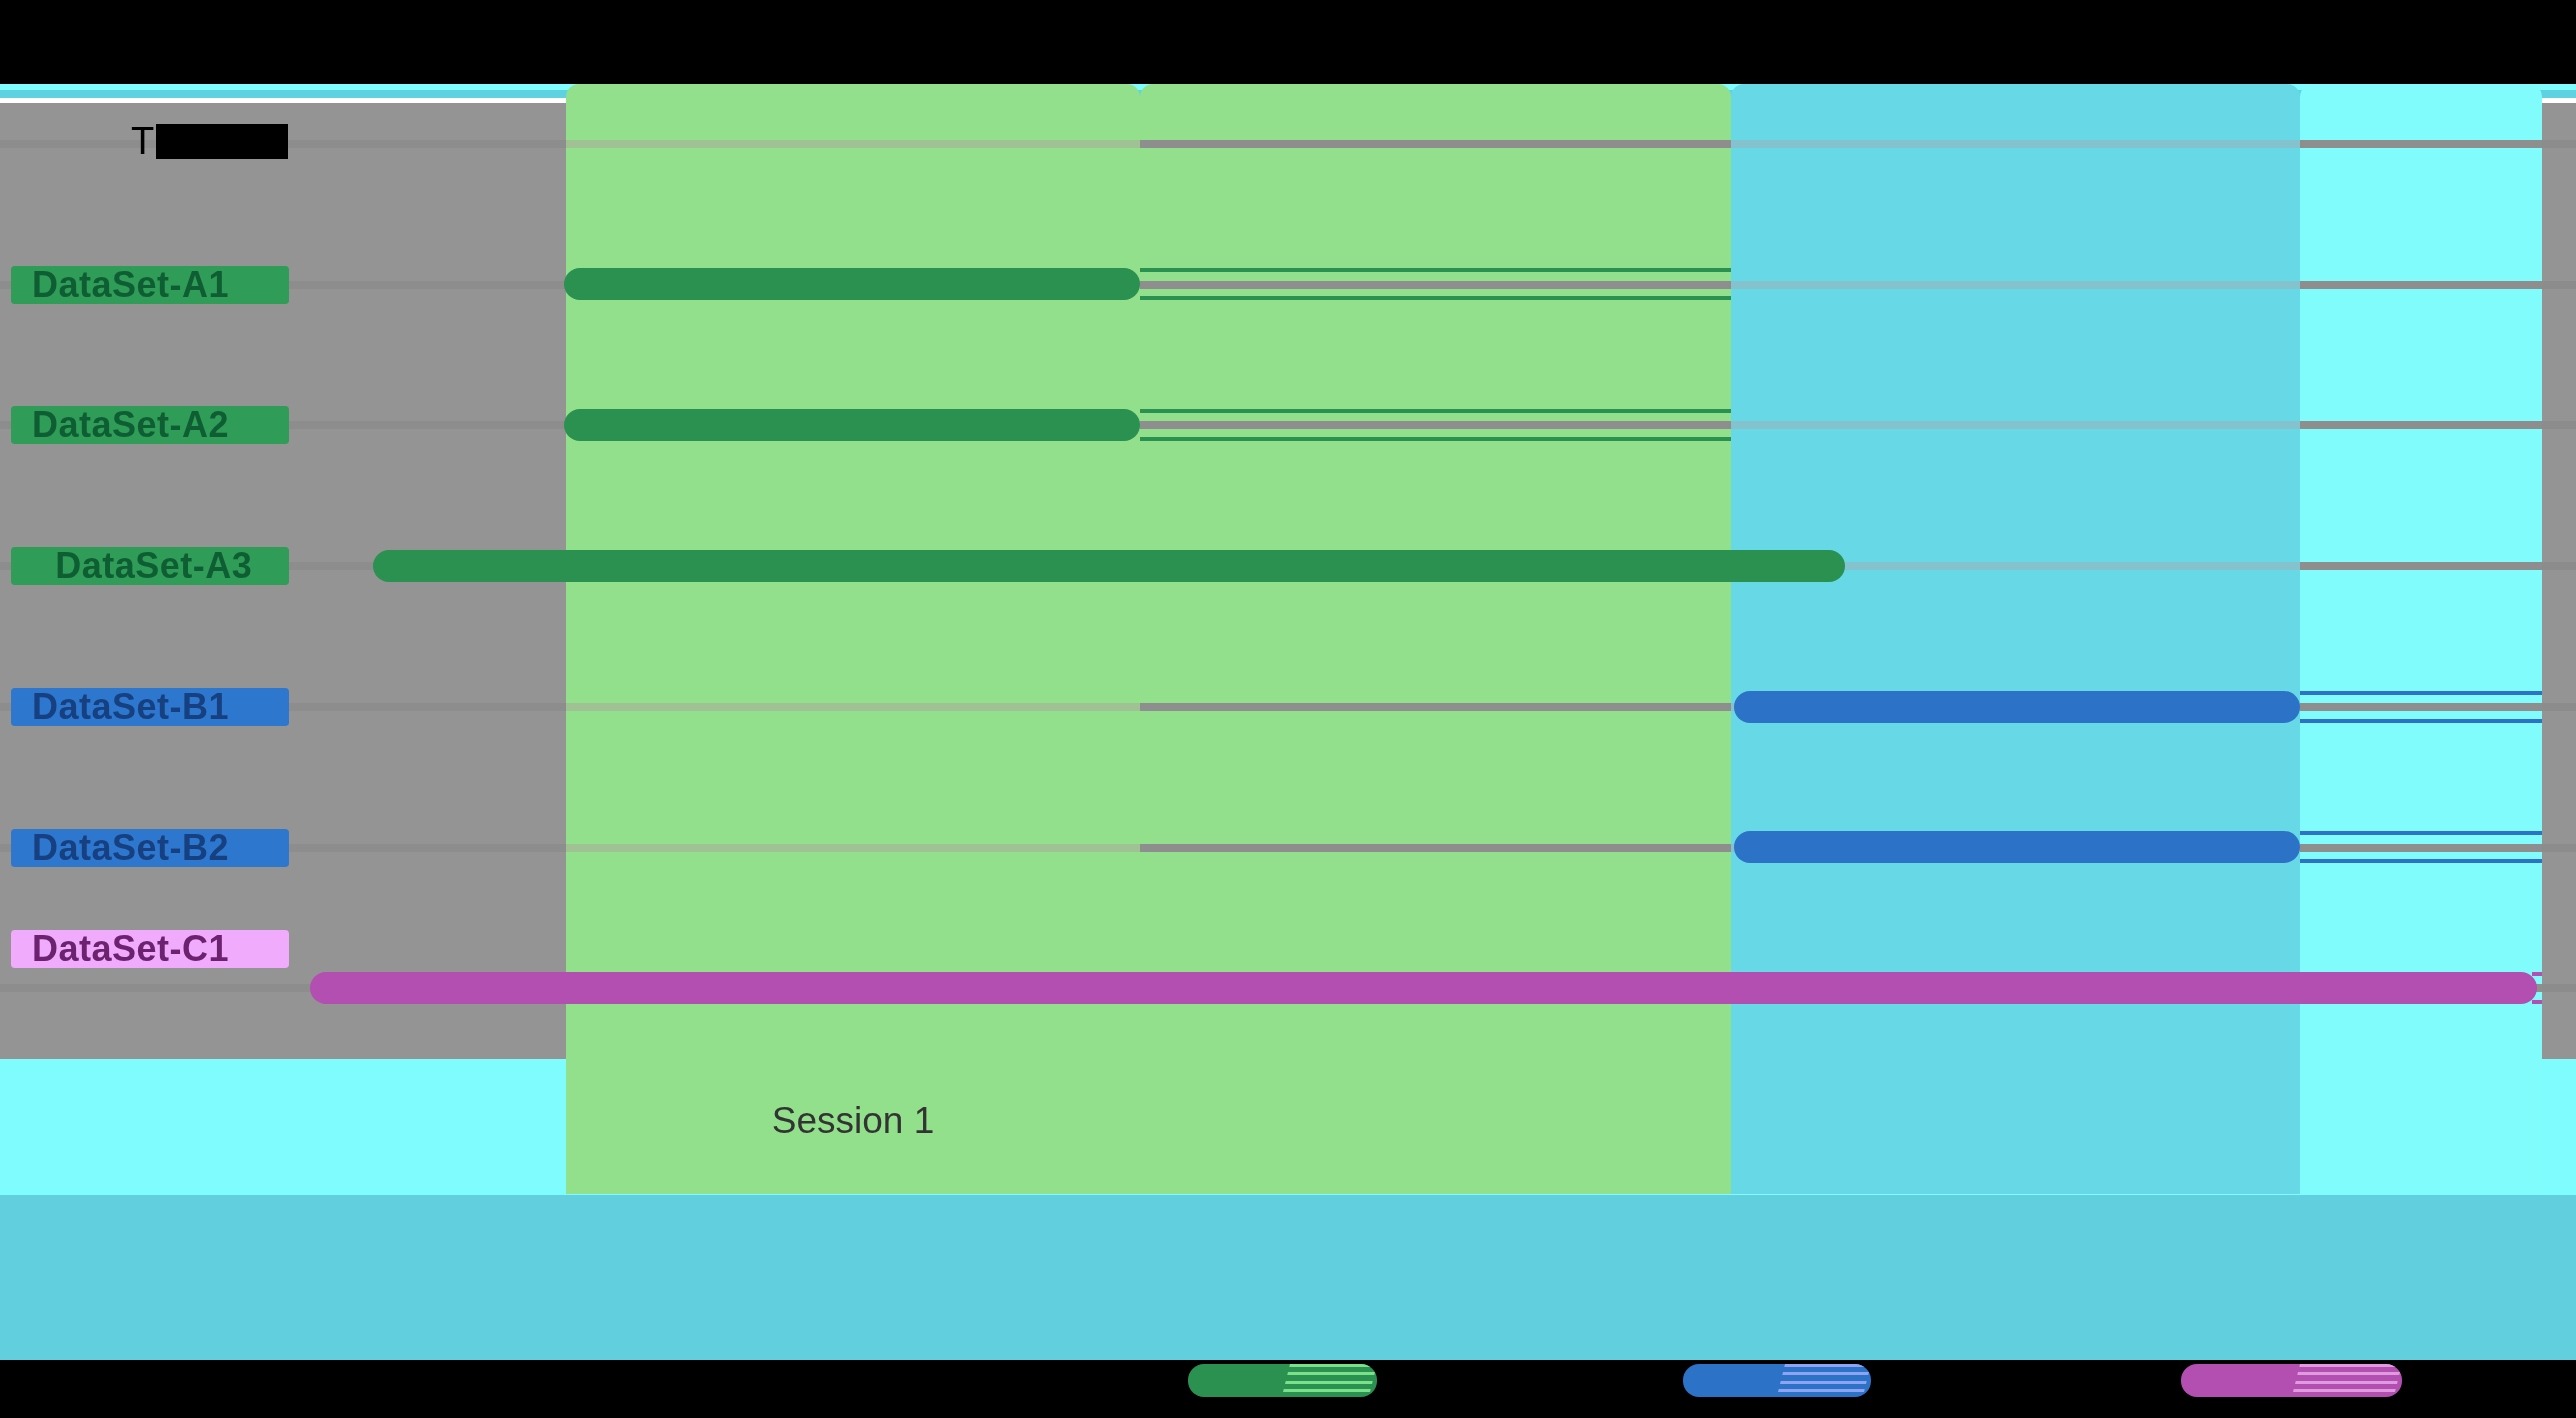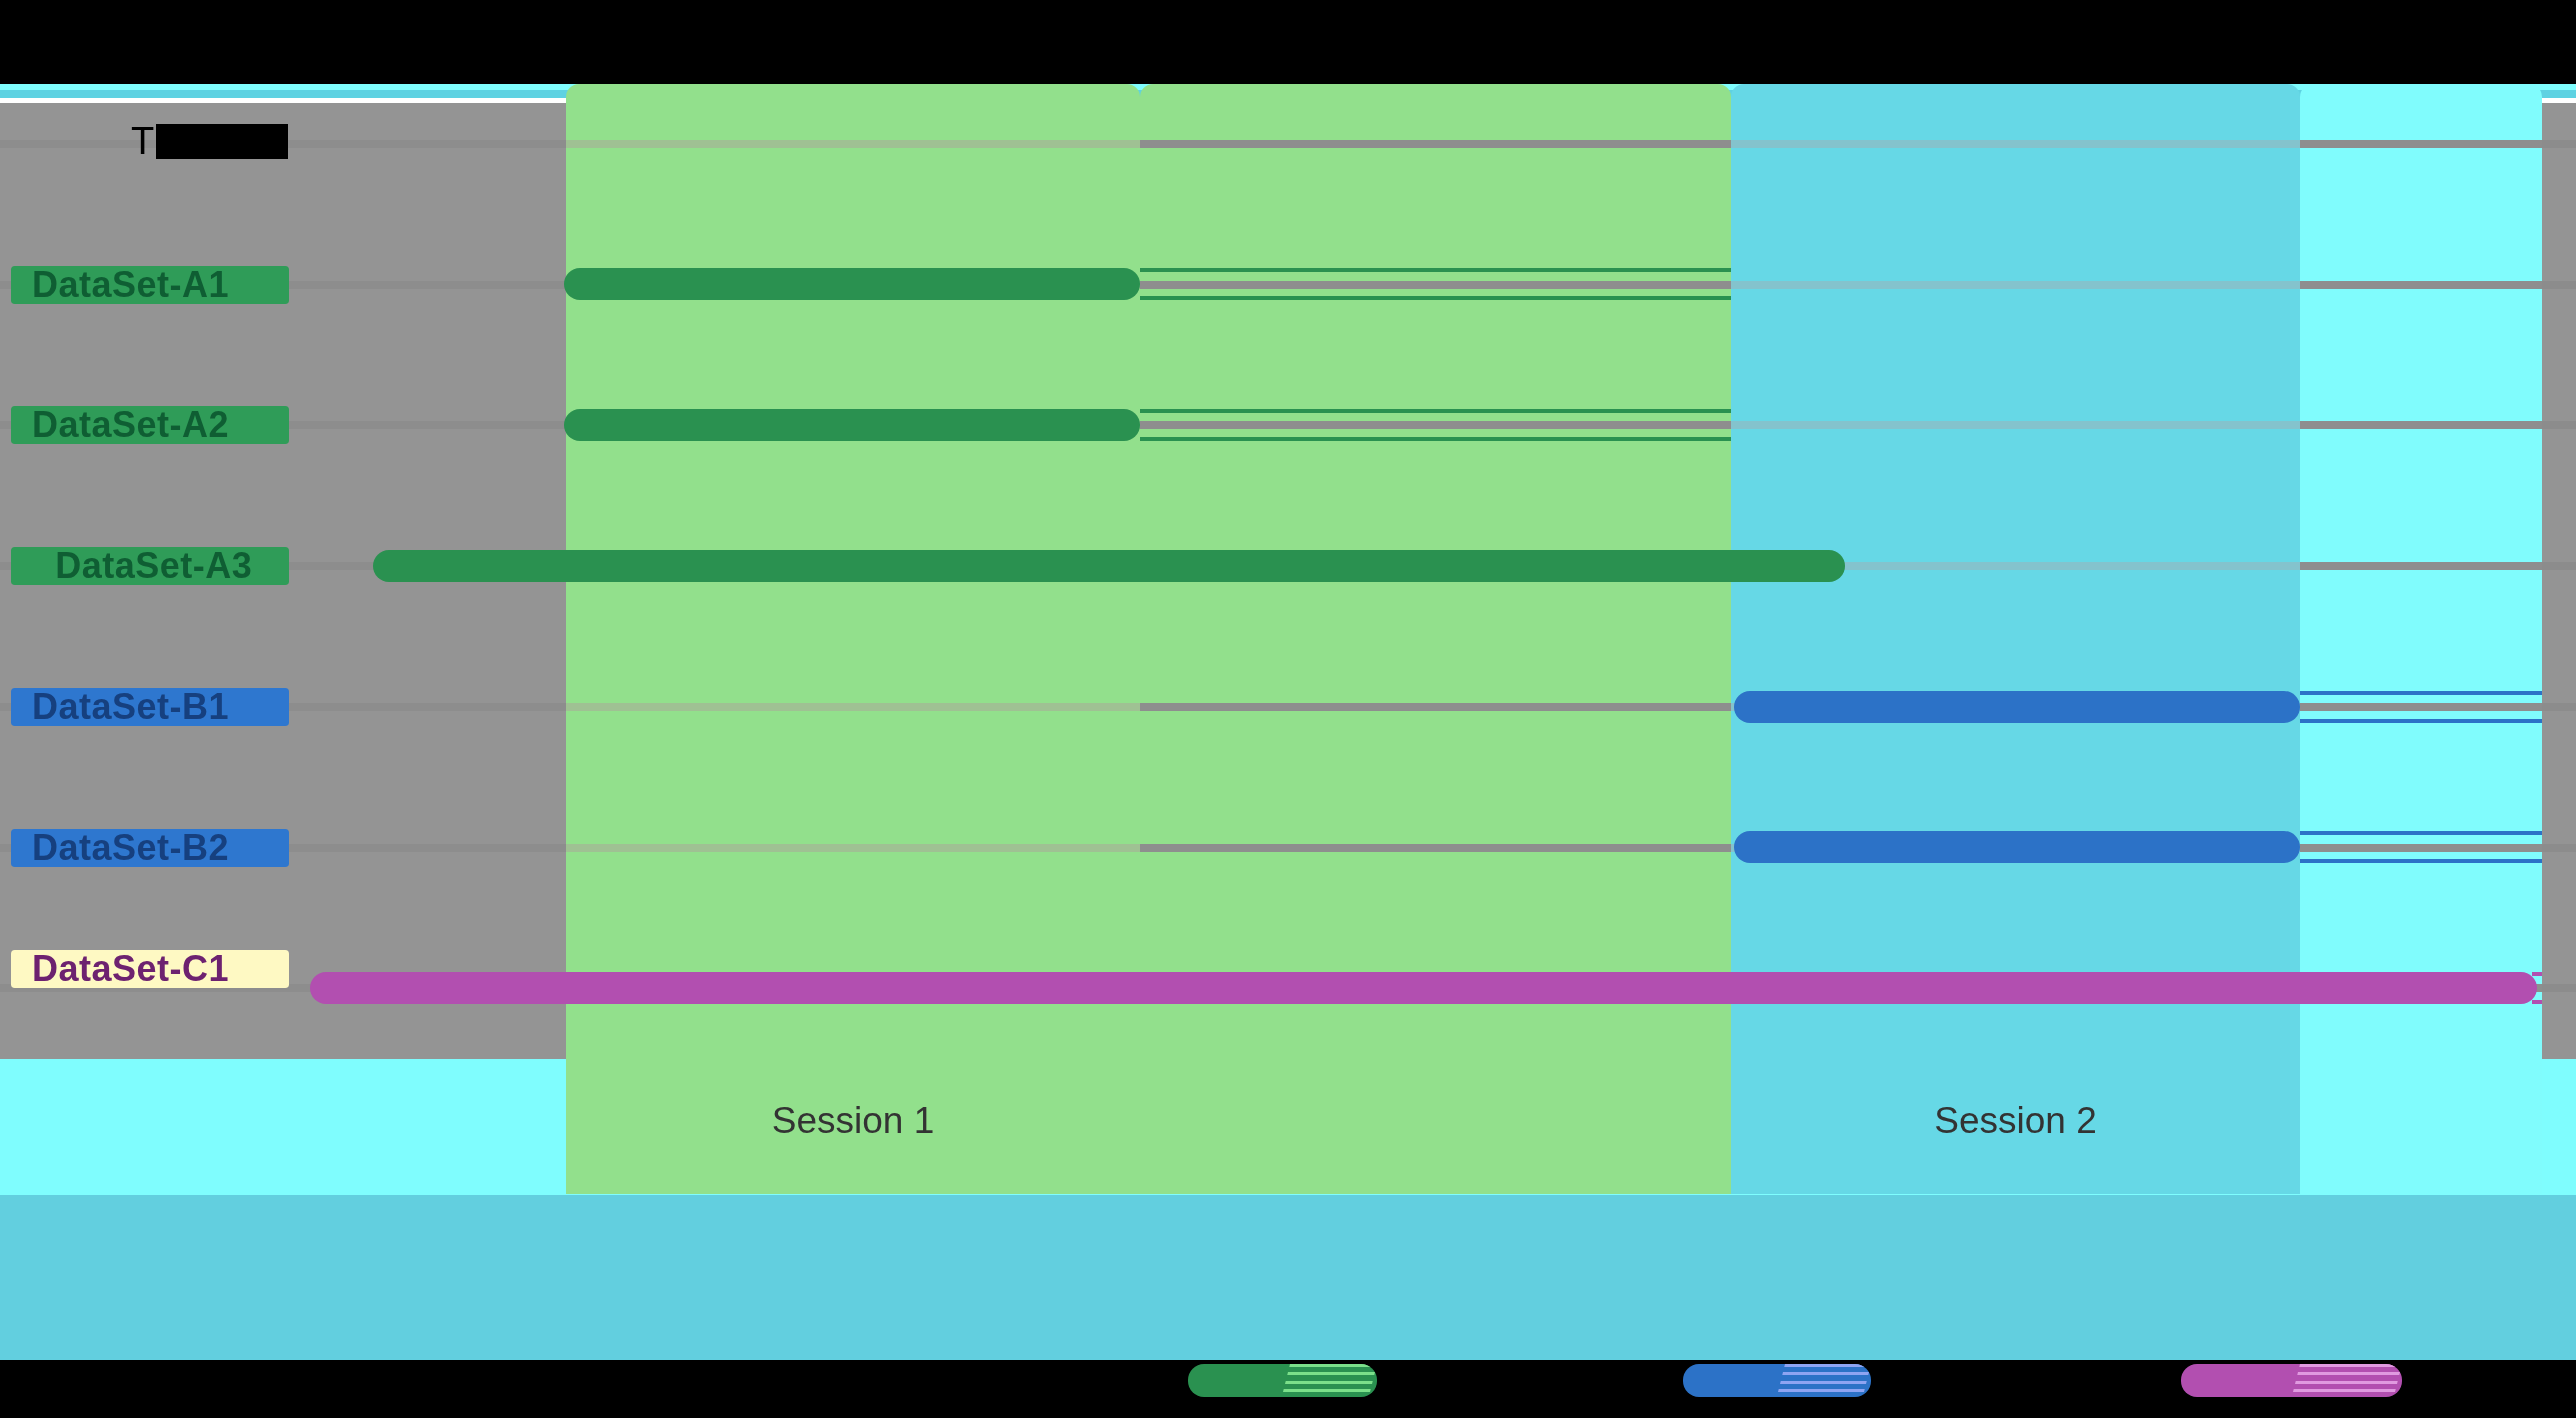--- a/index.html
+++ b/index.html
@@ -85,28 +85,25 @@
       <div class="bar" style="left: 1734px; top: 691px; width: 566px; background: rgb(44, 114, 199);"></div>
       <div class="bar-tail" style="left: 2300px; top: 831px; width: 242px; border-top: 4.7px solid rgb(44, 114, 199); border-bottom: 4.7px solid rgb(44, 114, 199);"></div>
       <div class="bar" style="left: 1734px; top: 831px; width: 566px; background: rgb(44, 114, 199);"></div>
       <div class="bar-tail" style="left: 2532px; top: 972px; width: 10.3px; border-top: 4.7px solid rgb(178, 79, 176); border-bottom: 4.7px solid rgb(178, 79, 176);"></div>
       <div class="bar" style="left: 310px; top: 972px; width: 2227px; background: rgb(178, 79, 176);"></div>
       <div class="pill" style="top: 266px; background: rgb(47, 156, 88); color: rgb(15, 94, 51);">DataSet-A1</div>
       <div class="pill" style="top: 406px; background: rgb(47, 156, 88); color: rgb(15, 94, 51);">DataSet-A2</div>
       <div class="pill" style="top: 547px; background: rgb(47, 156, 88); color: rgb(15, 94, 51); padding-left: 44px;">DataSet-A3</div>
       <div class="pill" style="top: 688px; background: rgb(46, 119, 207); color: rgb(22, 64, 127);">DataSet-B1</div>
       <div class="pill" style="top: 829px; background: rgb(46, 119, 207); color: rgb(22, 64, 127);">DataSet-B2</div>
-      <div class="pill" style="top: 950px; background: #fef9c3; color: rgb(109, 34, 112);">DataSet-C1</div>
+      <div class="pill" style="top: 930px; background: #f0abfc; color: rgb(109, 34, 112);">DataSet-C1</div>
     </div>
 
   <div class="session-label" style="left:566px;width:574px;color:#333333;">
     <span>Session 1</span>
-  </div>
-  <div class="session-label" style="left:1731px;width:569px;color:#333333;">
-    <span>Session 2</span>
   </div>
 
   <div class="abs" style="left:131px;top:120px;height:41px;color:#000;font-size:38px;">
     <span>T</span>
   </div>
   <div class="abs" style="left:156px;top:124px;width:132px;height:35px;background:#000000;"></div>
 
   <div class="abs" style="left:0;top:0;width:2576px;height:84px;background:#000000;"></div>
   <div class="abs" style="left:0;top:1360px;width:2576px;height:59px;background:#000000;"></div>
 

